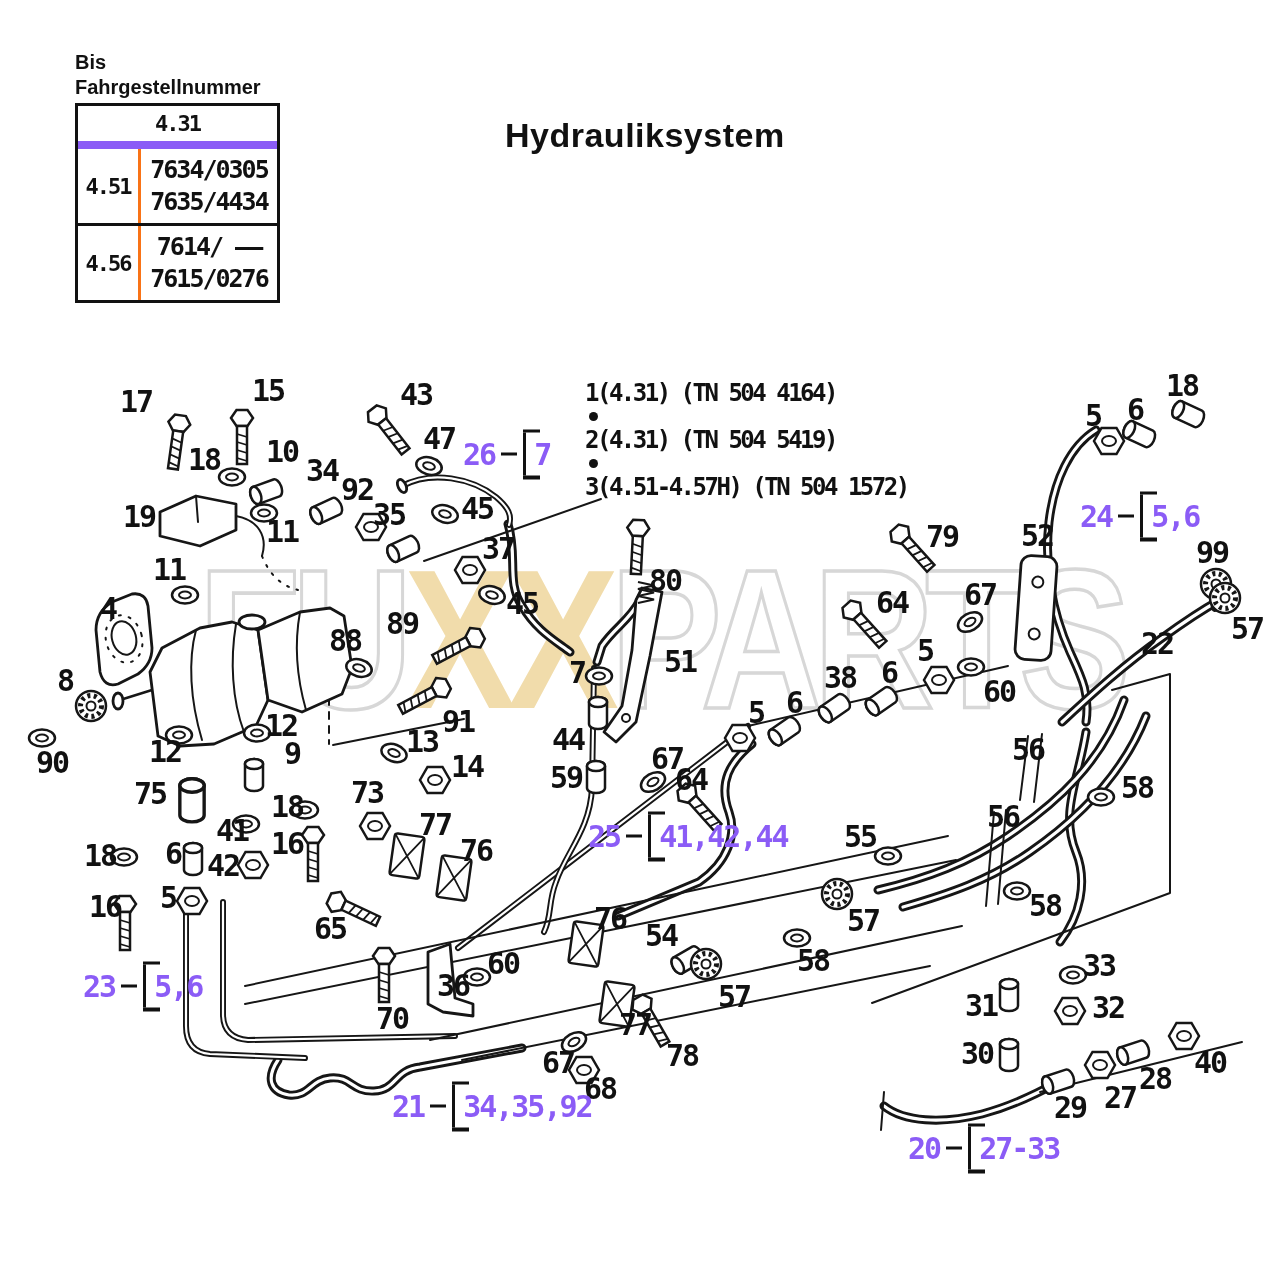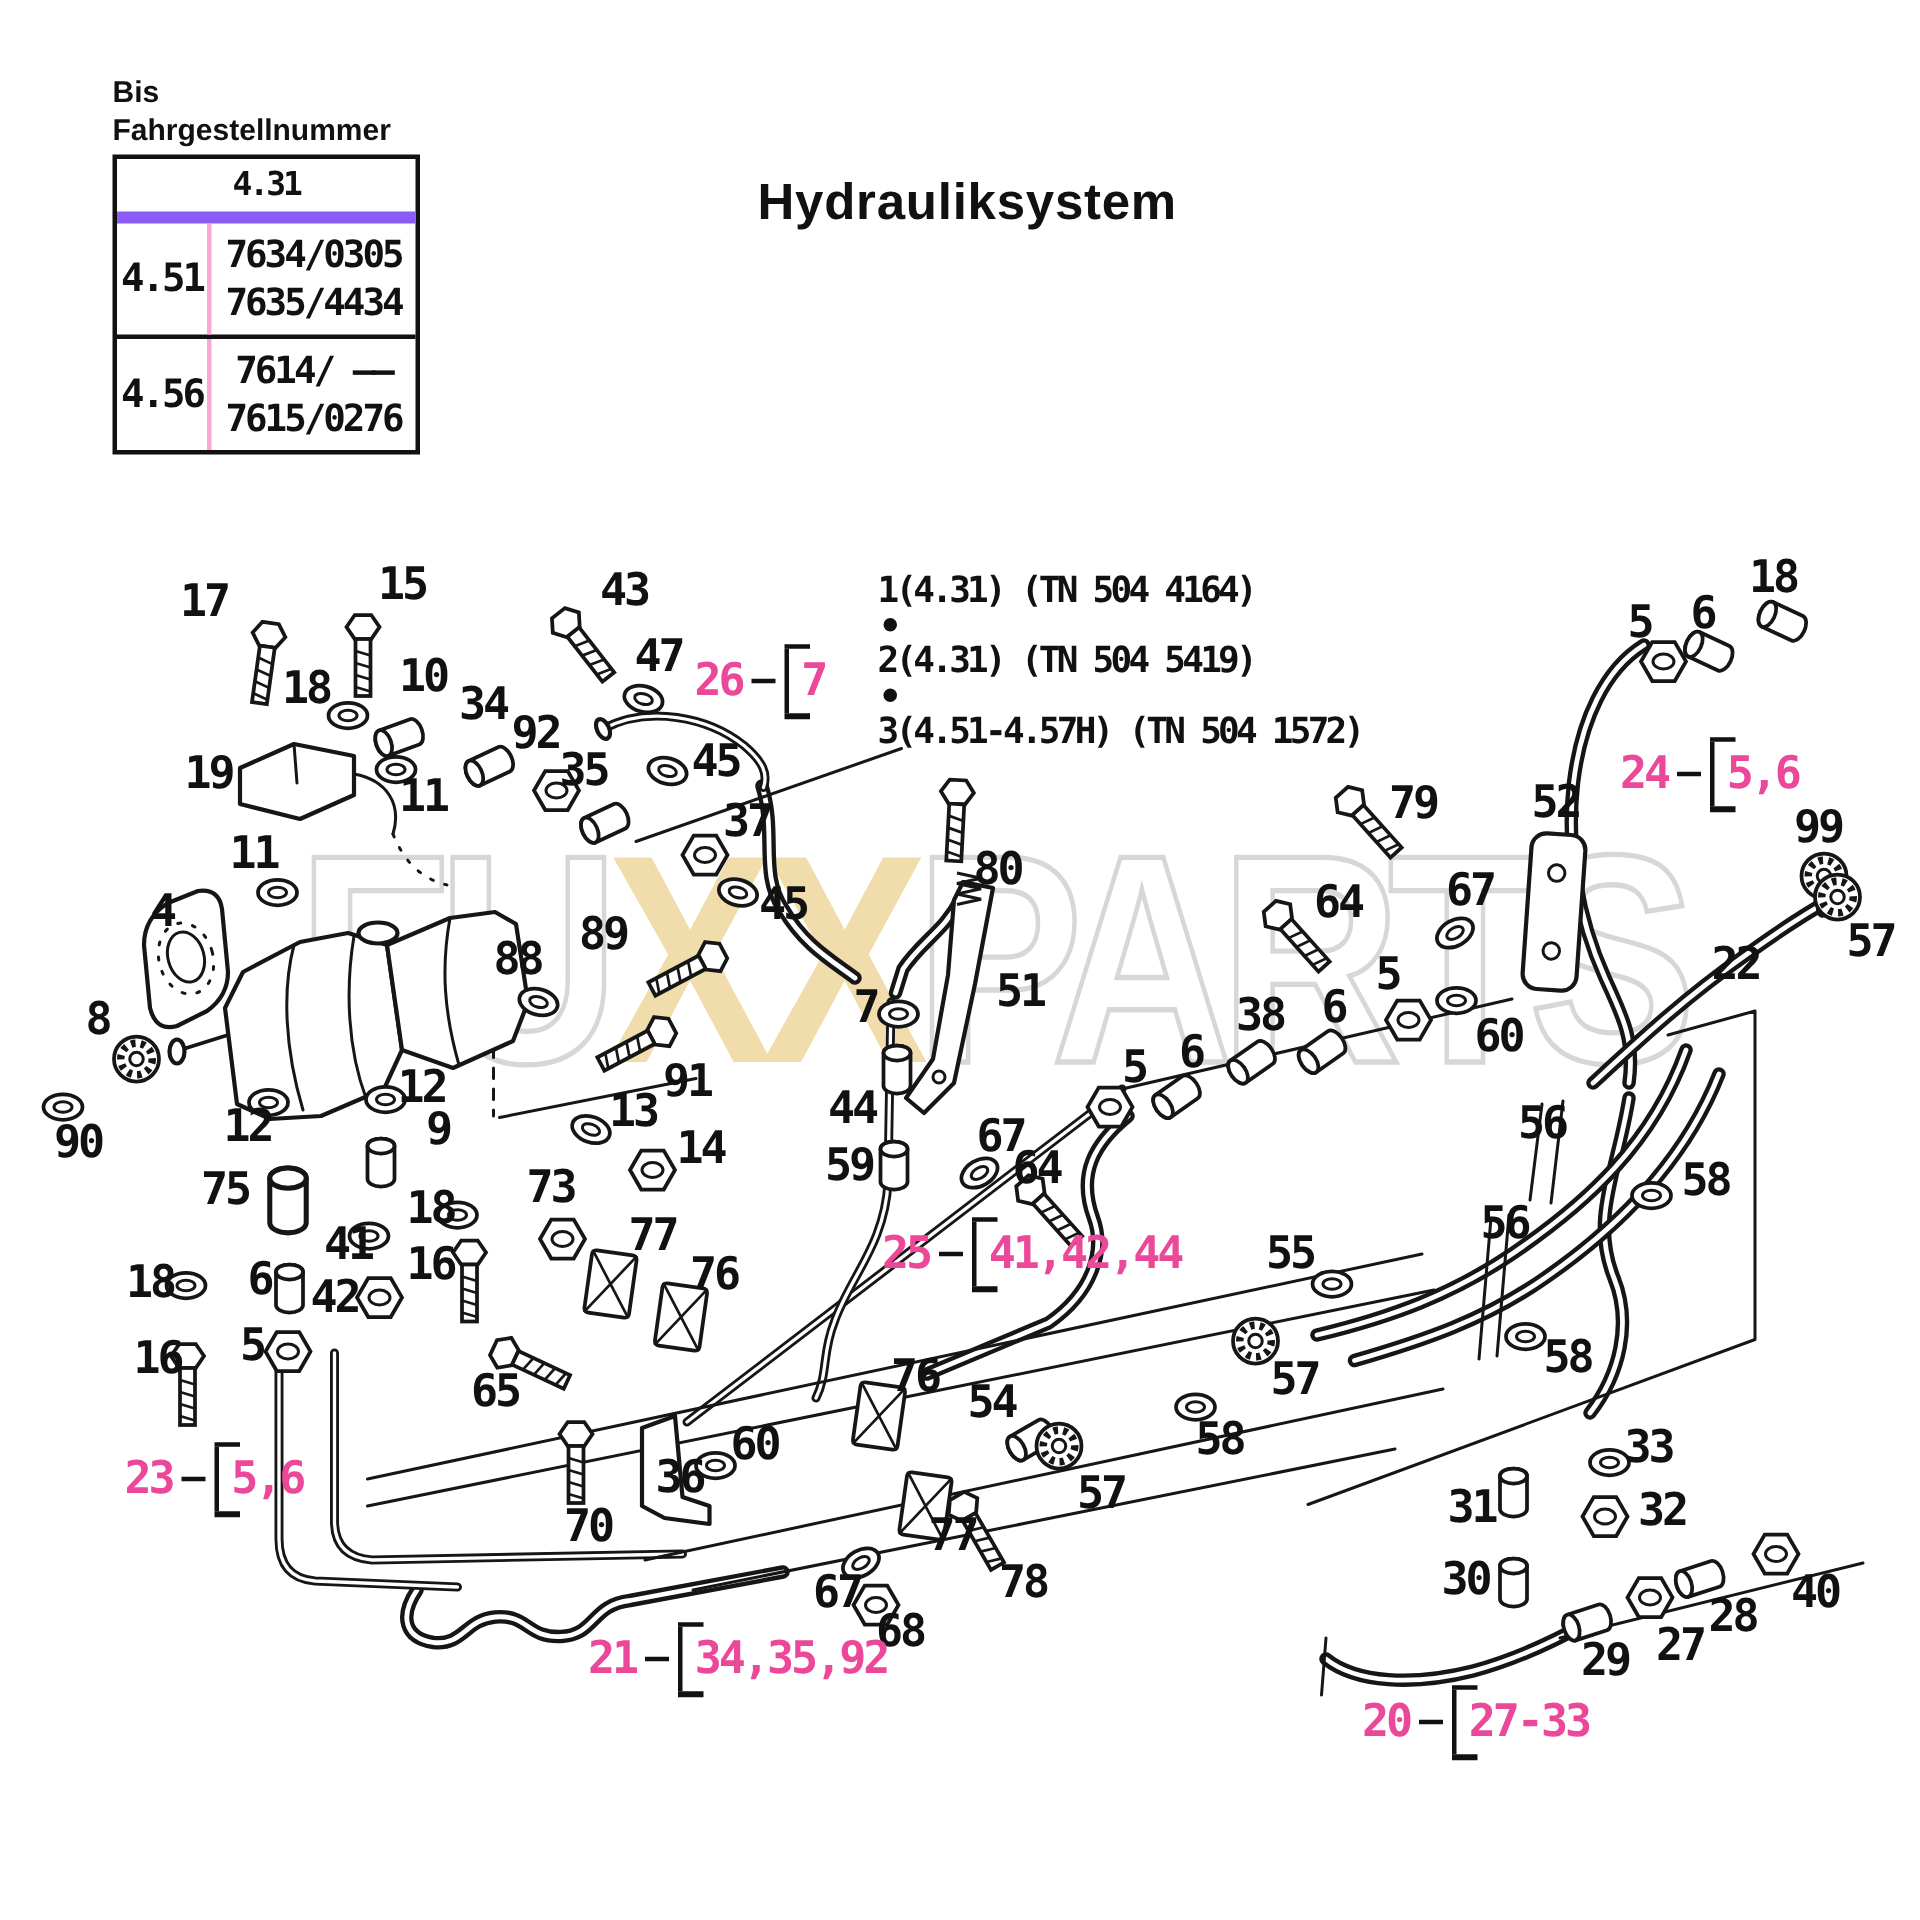--- a/index.html
+++ b/index.html
@@ -26,38 +26,38 @@
   .dash{stroke-dasharray:7 7;}
   .dot{stroke-dasharray:2 8;}
 
   
   #callout-layer{position:absolute;inset:0;z-index:2;}
   .co{position:absolute;transform:translate(-50%,-50%);
       font:700 30px "DejaVu Sans Mono","Liberation Mono",monospace;
       letter-spacing:-2px;white-space:nowrap;color:#111;}
   .gco{position:absolute;transform:translateY(-50%);display:flex;align-items:center;
       font:700 30px "DejaVu Sans Mono","Liberation Mono",monospace;
-      letter-spacing:-2px;white-space:nowrap;color:#ec4899;}
+      letter-spacing:-2px;white-space:nowrap;color:#8b5cf6;}
   .gd{width:16px;height:3.5px;background:#111;margin:0 6px;flex:none;}
   .gb{position:relative;border-left:3.5px solid #111;padding:4px 2px 4px 8px;}
   .gb::before,.gb::after{content:"";position:absolute;left:-3.5px;width:17px;height:3.5px;background:#111;}
   .gb::before{top:-3.5px;}
   .gb::after{bottom:-3.5px;}
 
   
   .caption{position:absolute;left:75px;top:50px;z-index:2;
       font:700 20px "Liberation Sans",sans-serif;line-height:25px;}
   .vtable{position:absolute;left:75px;top:103px;z-index:2;width:199px;border:3px solid #111;
       font:700 25px "DejaVu Sans Mono","Liberation Mono",monospace;letter-spacing:-2px;
       text-align:center;background:#fff;}
   .vt-r1{border-bottom:8px solid #8b5cf6;padding:5px 0;font-size:22px;text-align:center;}
   .vt-row{display:flex;border-bottom:3px solid #111;}
   .vt-row:last-child{border-bottom:none;justify-content:flex-end;}
-  .vt-model{width:60px;flex:none;border-right:3px solid #f9a8d4;display:flex;
-      align-items:center;justify-content:center;font-size:26px;}
+  .vt-model{width:60px;flex:none;border-right:3px solid #f97316;display:flex;
+      align-items:center;justify-content:center;font-size:22px;}
   .vt-nums{flex:1;padding:5px 0;line-height:32px;}
 
   .title{position:absolute;left:505px;top:116px;z-index:2;
       font:700 34px "Liberation Sans",sans-serif;letter-spacing:0.5px;}
 
   .annos{position:absolute;left:585px;top:370px;z-index:2;
       font:700 24px "DejaVu Sans Mono","Liberation Mono",monospace;
       letter-spacing:-2.5px;line-height:47px;white-space:nowrap;}
   .annos .bullet{position:absolute;left:4px;width:9px;height:9px;border-radius:50%;background:#111;}
 </style>

